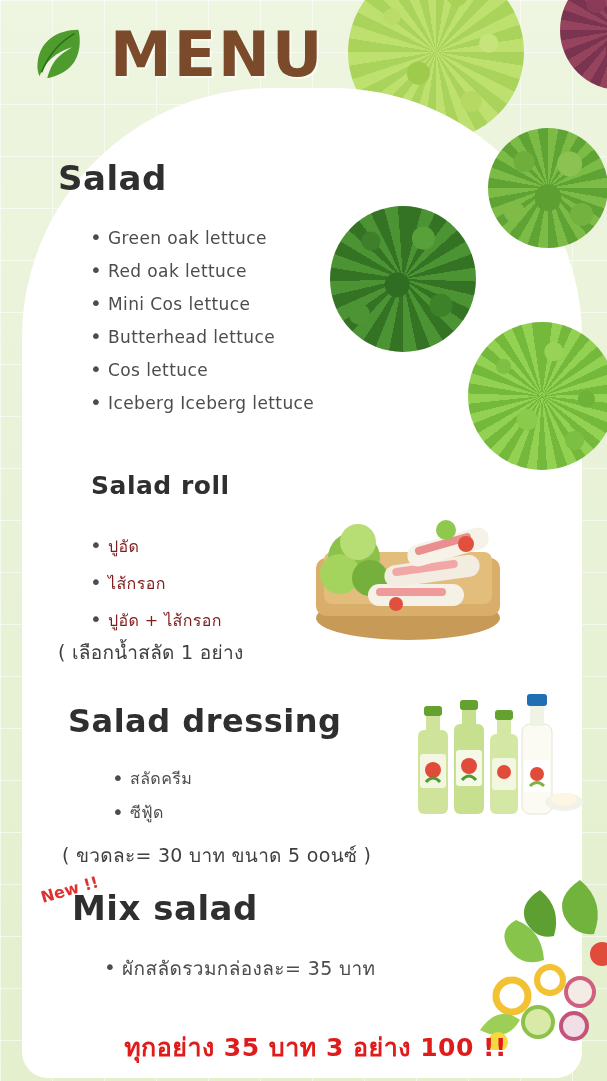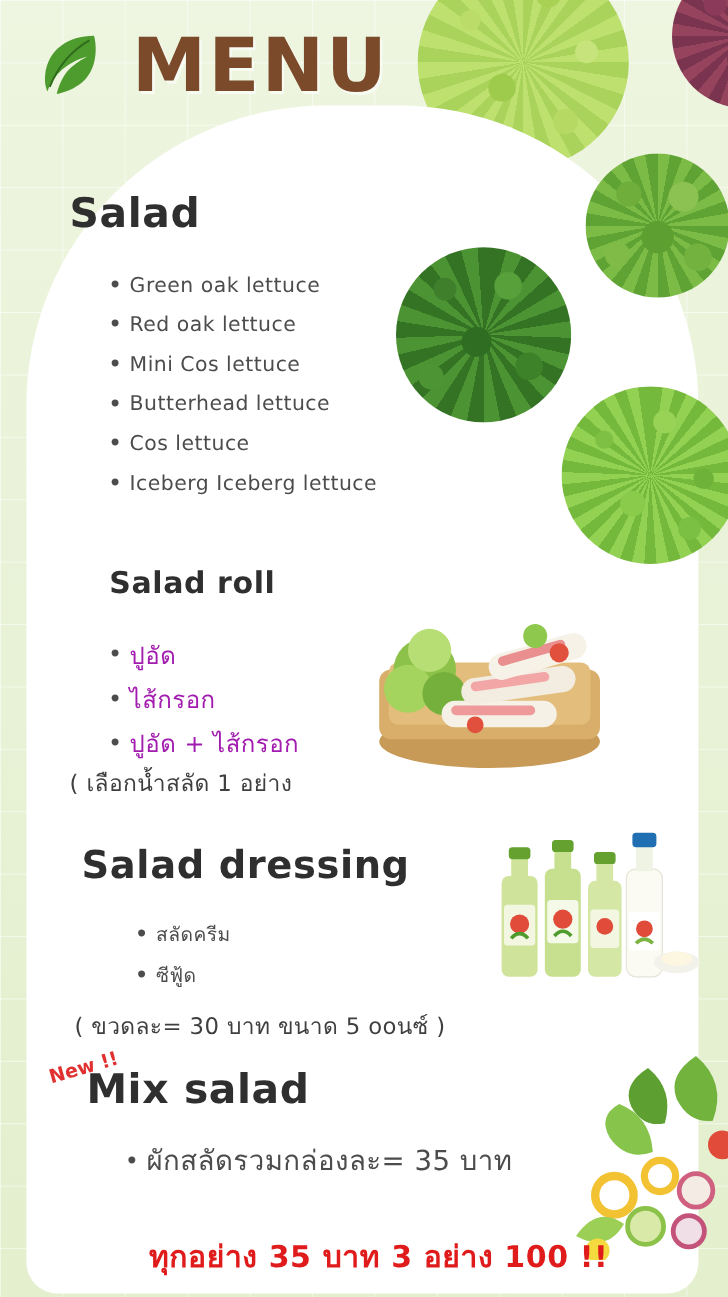--- a/index.html
+++ b/index.html
@@ -74,25 +74,25 @@
     line-height: 33px;
     letter-spacing: 0.4px;
   }
   .list li::before {
     content: "•";
     position: absolute; left: 4px; top: -1px;
     color: #4c4c4c; font-size: 20px;
   }
   #list-salad { left: 86px; top: 222px; }
   #list-roll  { left: 86px; top: 528px; }
-  #list-roll li { font-size: 20px; line-height: 37px; color: #a21caf; }
+  #list-roll li { font-size: 16px; line-height: 37px; color: #7f1d1d; }
   #list-dressing { left: 108px; top: 762px; }
   #list-dressing li { font-size: 16px; line-height: 34px; }
   #list-mix { left: 100px; top: 952px; }
-  #list-mix li { font-size: 23px; }
+  #list-mix li { font-size: 19px; }
 
   .note {
     position: absolute;
     color: #3f3f3f;
     font-size: 19px;
     letter-spacing: 0.3px;
   }
   #note-roll { left: 58px; top: 637px; }
   #note-dressing { left: 62px; top: 840px; }
 

